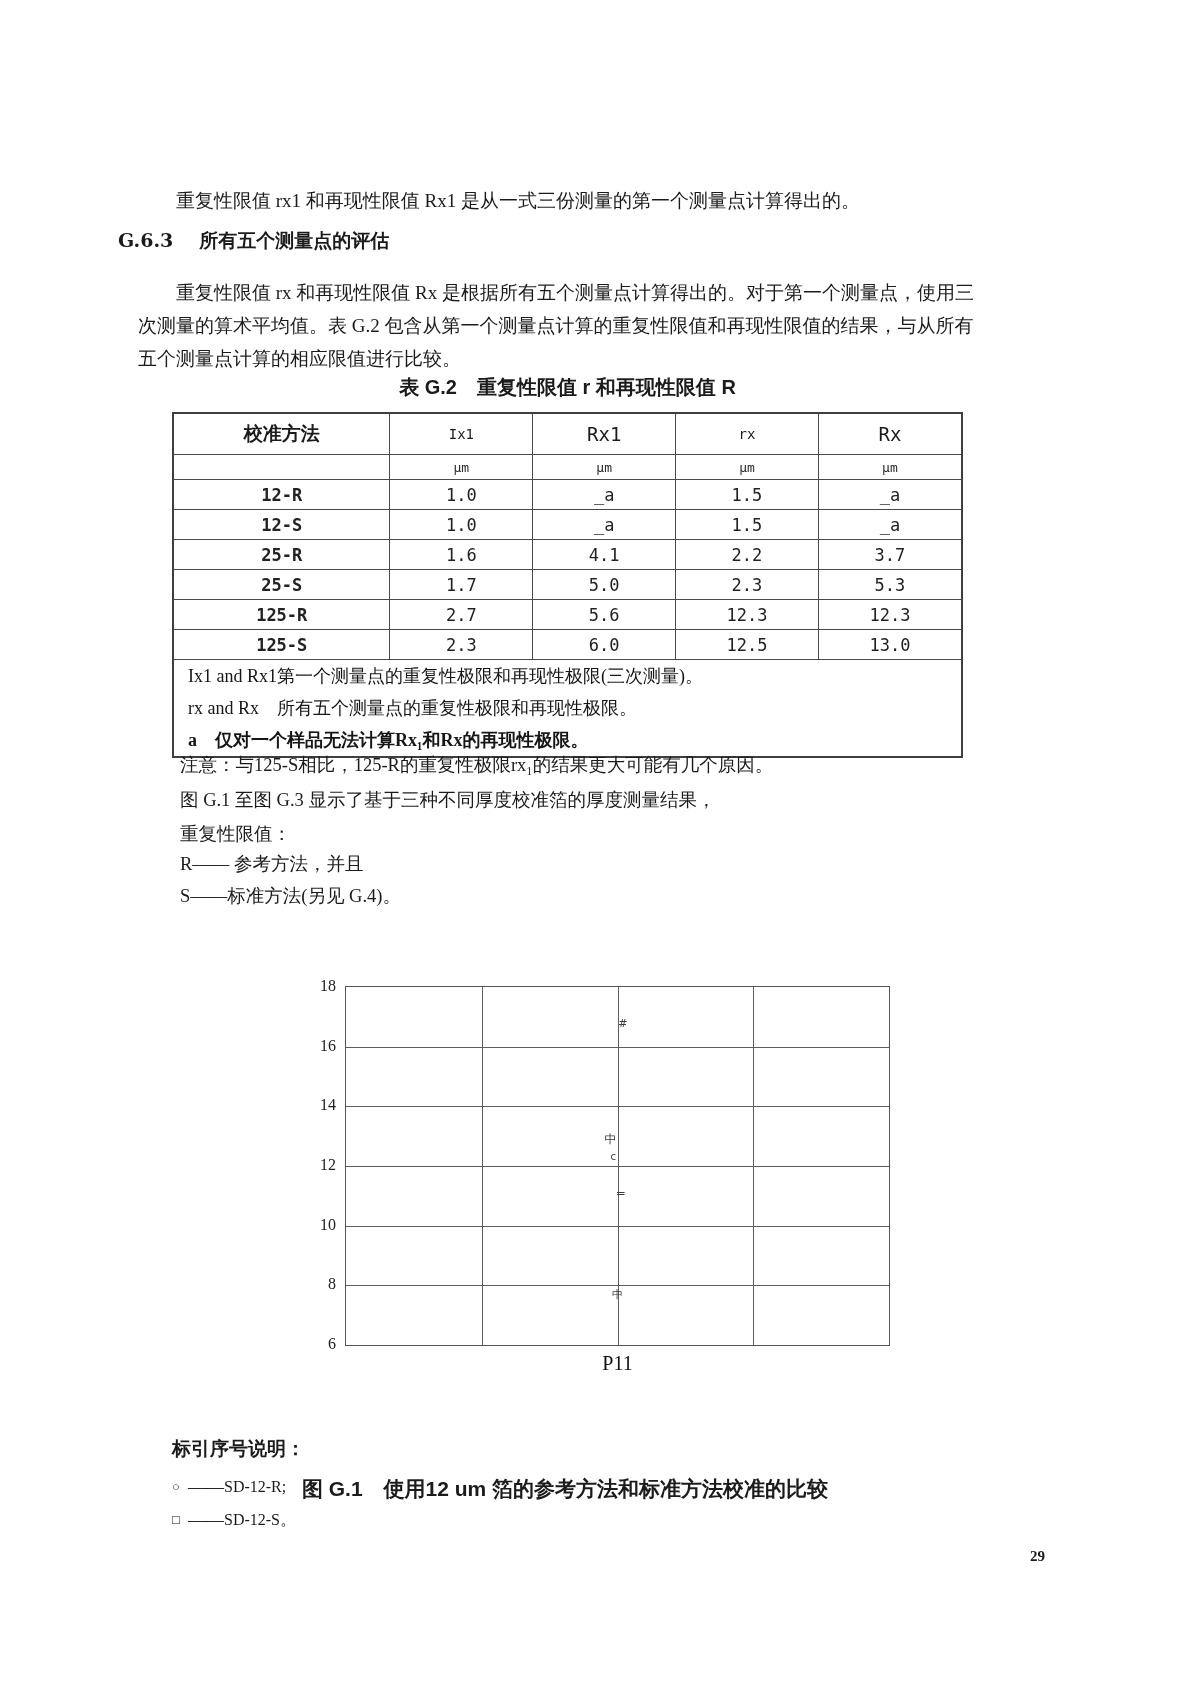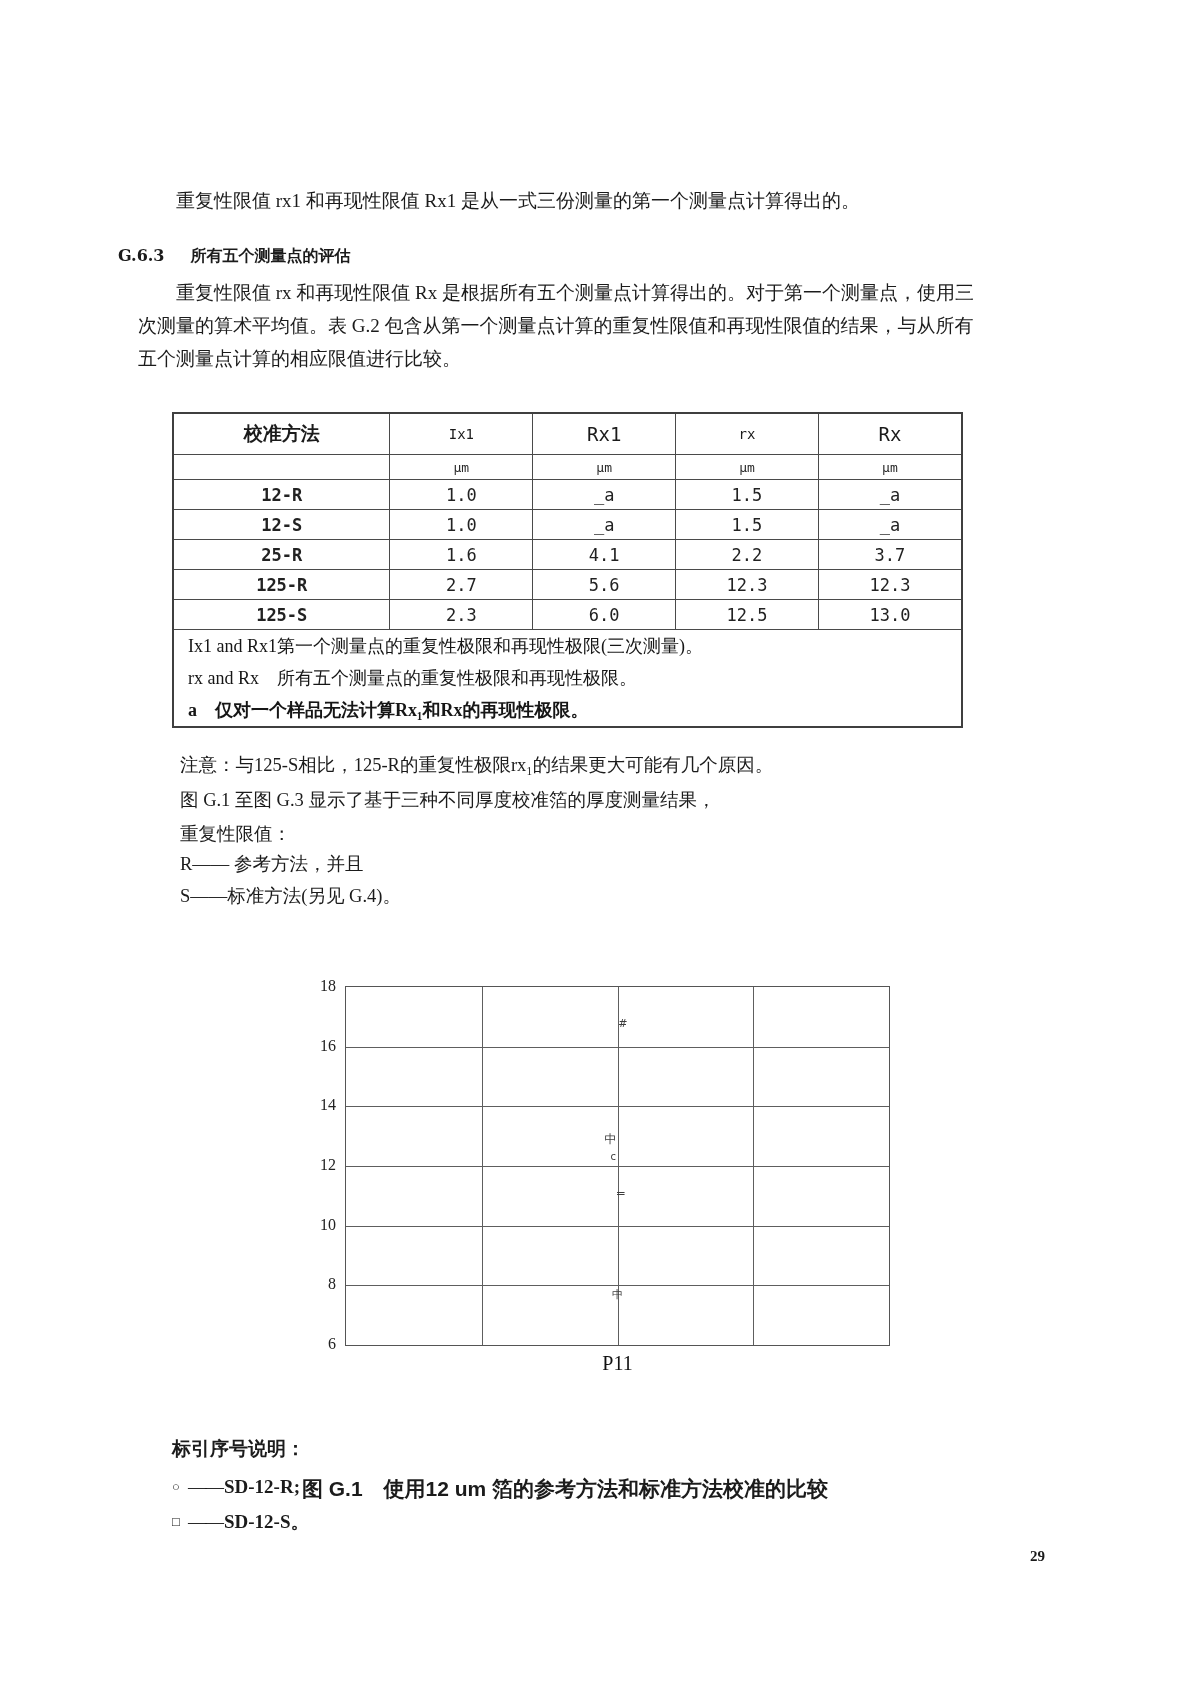--- a/index.html
+++ b/index.html
@@ -3,22 +3,22 @@
 <meta charset="utf-8">
 <style>
   html,body{margin:0;padding:0;background:#e8e8e8;}
   .page{
     position:relative;width:1190px;height:1684px;margin:0 auto;background:#ffffff;
     font-family:"Liberation Serif","DejaVu Serif",serif;color:#1b1b1b;overflow:hidden;
   }
   .abs{position:absolute;}
   .doc-code{top:140px;left:0;right:180px;text-align:right;font-size:21px;font-weight:bold;letter-spacing:.5px;}
   .para1{top:186px;left:138px;width:930px;font-size:19px;line-height:30px;text-indent:2em;}
-  .section-heading{top:228px;left:118px;font-size:16px;font-weight:bold;
-    font-family:"Liberation Sans","DejaVu Sans",sans-serif;margin-top:18px;}
+  .section-heading{top:228px;left:118px;font-size:19px;font-weight:bold;
+    font-family:"Liberation Sans","DejaVu Sans",sans-serif;}
   .section-heading .sec-no{margin-right:26px;font-family:"DejaVu Serif",serif;}
   .para2{top:276px;left:138px;width:925px;font-size:19px;line-height:33px;text-align:justify;}
   .para2 .indent{text-indent:2em;}
   .table-title{top:374px;left:172px;width:791px;text-align:center;font-size:20px;font-weight:bold;
     font-family:"Liberation Sans","DejaVu Sans",sans-serif;}
   
   .tbl-wrap{top:412px;left:172px;width:791px;}
   table.g2{border-collapse:collapse;width:100%;border:2px solid #3f3f3f;table-layout:fixed;}
   table.g2 th,table.g2 td{border:1px solid #4a4a4a;text-align:center;padding:0;}
   table.g2 .hrowA th{height:40px;vertical-align:middle;}
@@ -52,21 +52,21 @@
   .pt{position:absolute;transform:translate(-50%,-50%);color:#3d3d3d;
     font-family:"DejaVu Sans","Liberation Sans",sans-serif;}
   .xlabel{position:absolute;top:365px;left:50%;transform:translateX(-50%);
     font-size:20px;color:#111;font-family:"Liberation Serif","DejaVu Serif",serif;}
   
   .legend{top:1436px;left:172px;font-size:19px;}
   .legend .lg-head{font-weight:bold;font-family:"Liberation Sans","DejaVu Sans",sans-serif;margin-bottom:14px;}
   .legend .lg-item{margin-bottom:11px;display:flex;align-items:center;}
   .legend .sym{font-size:13px;width:16px;display:inline-block;color:#111;}
   .legend .dash{letter-spacing:-2px;margin-right:2px;}
-  .legend .lg-label{font-weight:bold;font-size:19px;}
+  .legend .lg-label{font-weight:normal;font-size:16px;}
   .fig-caption{top:1475px;left:85px;width:960px;text-align:center;font-size:21px;font-weight:bold;
     font-family:"Liberation Sans","DejaVu Sans",sans-serif;}
   .page-num{top:1548px;left:1030px;font-size:15px;font-weight:bold;}
 </style>
 </head>
 <body>
 
 <div class="page">
 
 
@@ -75,20 +75,21 @@
   <div class="abs section-heading">
     <span class="sec-no">G.6.3</span><span>所有五个测量点的评估</span>
   </div>
 
   <div class="abs para2">
     <div class="indent">重复性限值 rx 和再现性限值 Rx 是根据所有五个测量点计算得出的。对于第一个测量点，使用三</div>
     <div>次测量的算术平均值。表 G.2  包含从第一个测量点计算的重复性限值和再现性限值的结果，与从所有</div>
     <div>五个测量点计算的相应限值进行比较。</div>
   </div>
 
+  <div class="abs table-title">表 G.2　重复性限值 r 和再现性限值 R</div>
 
   <div class="abs tbl-wrap">
     <table class="g2">
       <colgroup>
         <col style="width:27.5%">
           <col style="width:18.1%">
           <col style="width:18.1%">
           <col style="width:18.1%">
           <col style="width:18.2%">
       </colgroup>
@@ -120,20 +121,27 @@
           <td class="cell">_a</td>
           <td class="cell">1.5</td>
           <td class="cell">_a</td>
         </tr>
         <tr>
           <td class="cell method">25-R</td>
           <td class="cell">1.6</td>
           <td class="cell">4.1</td>
           <td class="cell">2.2</td>
           <td class="cell">3.7</td>
+        </tr>
+        <tr>
+          <td class="cell method">25-S</td>
+          <td class="cell">1.7</td>
+          <td class="cell">5.0</td>
+          <td class="cell">2.3</td>
+          <td class="cell">5.3</td>
         </tr>
         <tr>
           <td class="cell method">125-R</td>
           <td class="cell">2.7</td>
           <td class="cell">5.6</td>
           <td class="cell">12.3</td>
           <td class="cell">12.3</td>
         </tr>
         <tr>
           <td class="cell method">125-S</td>

